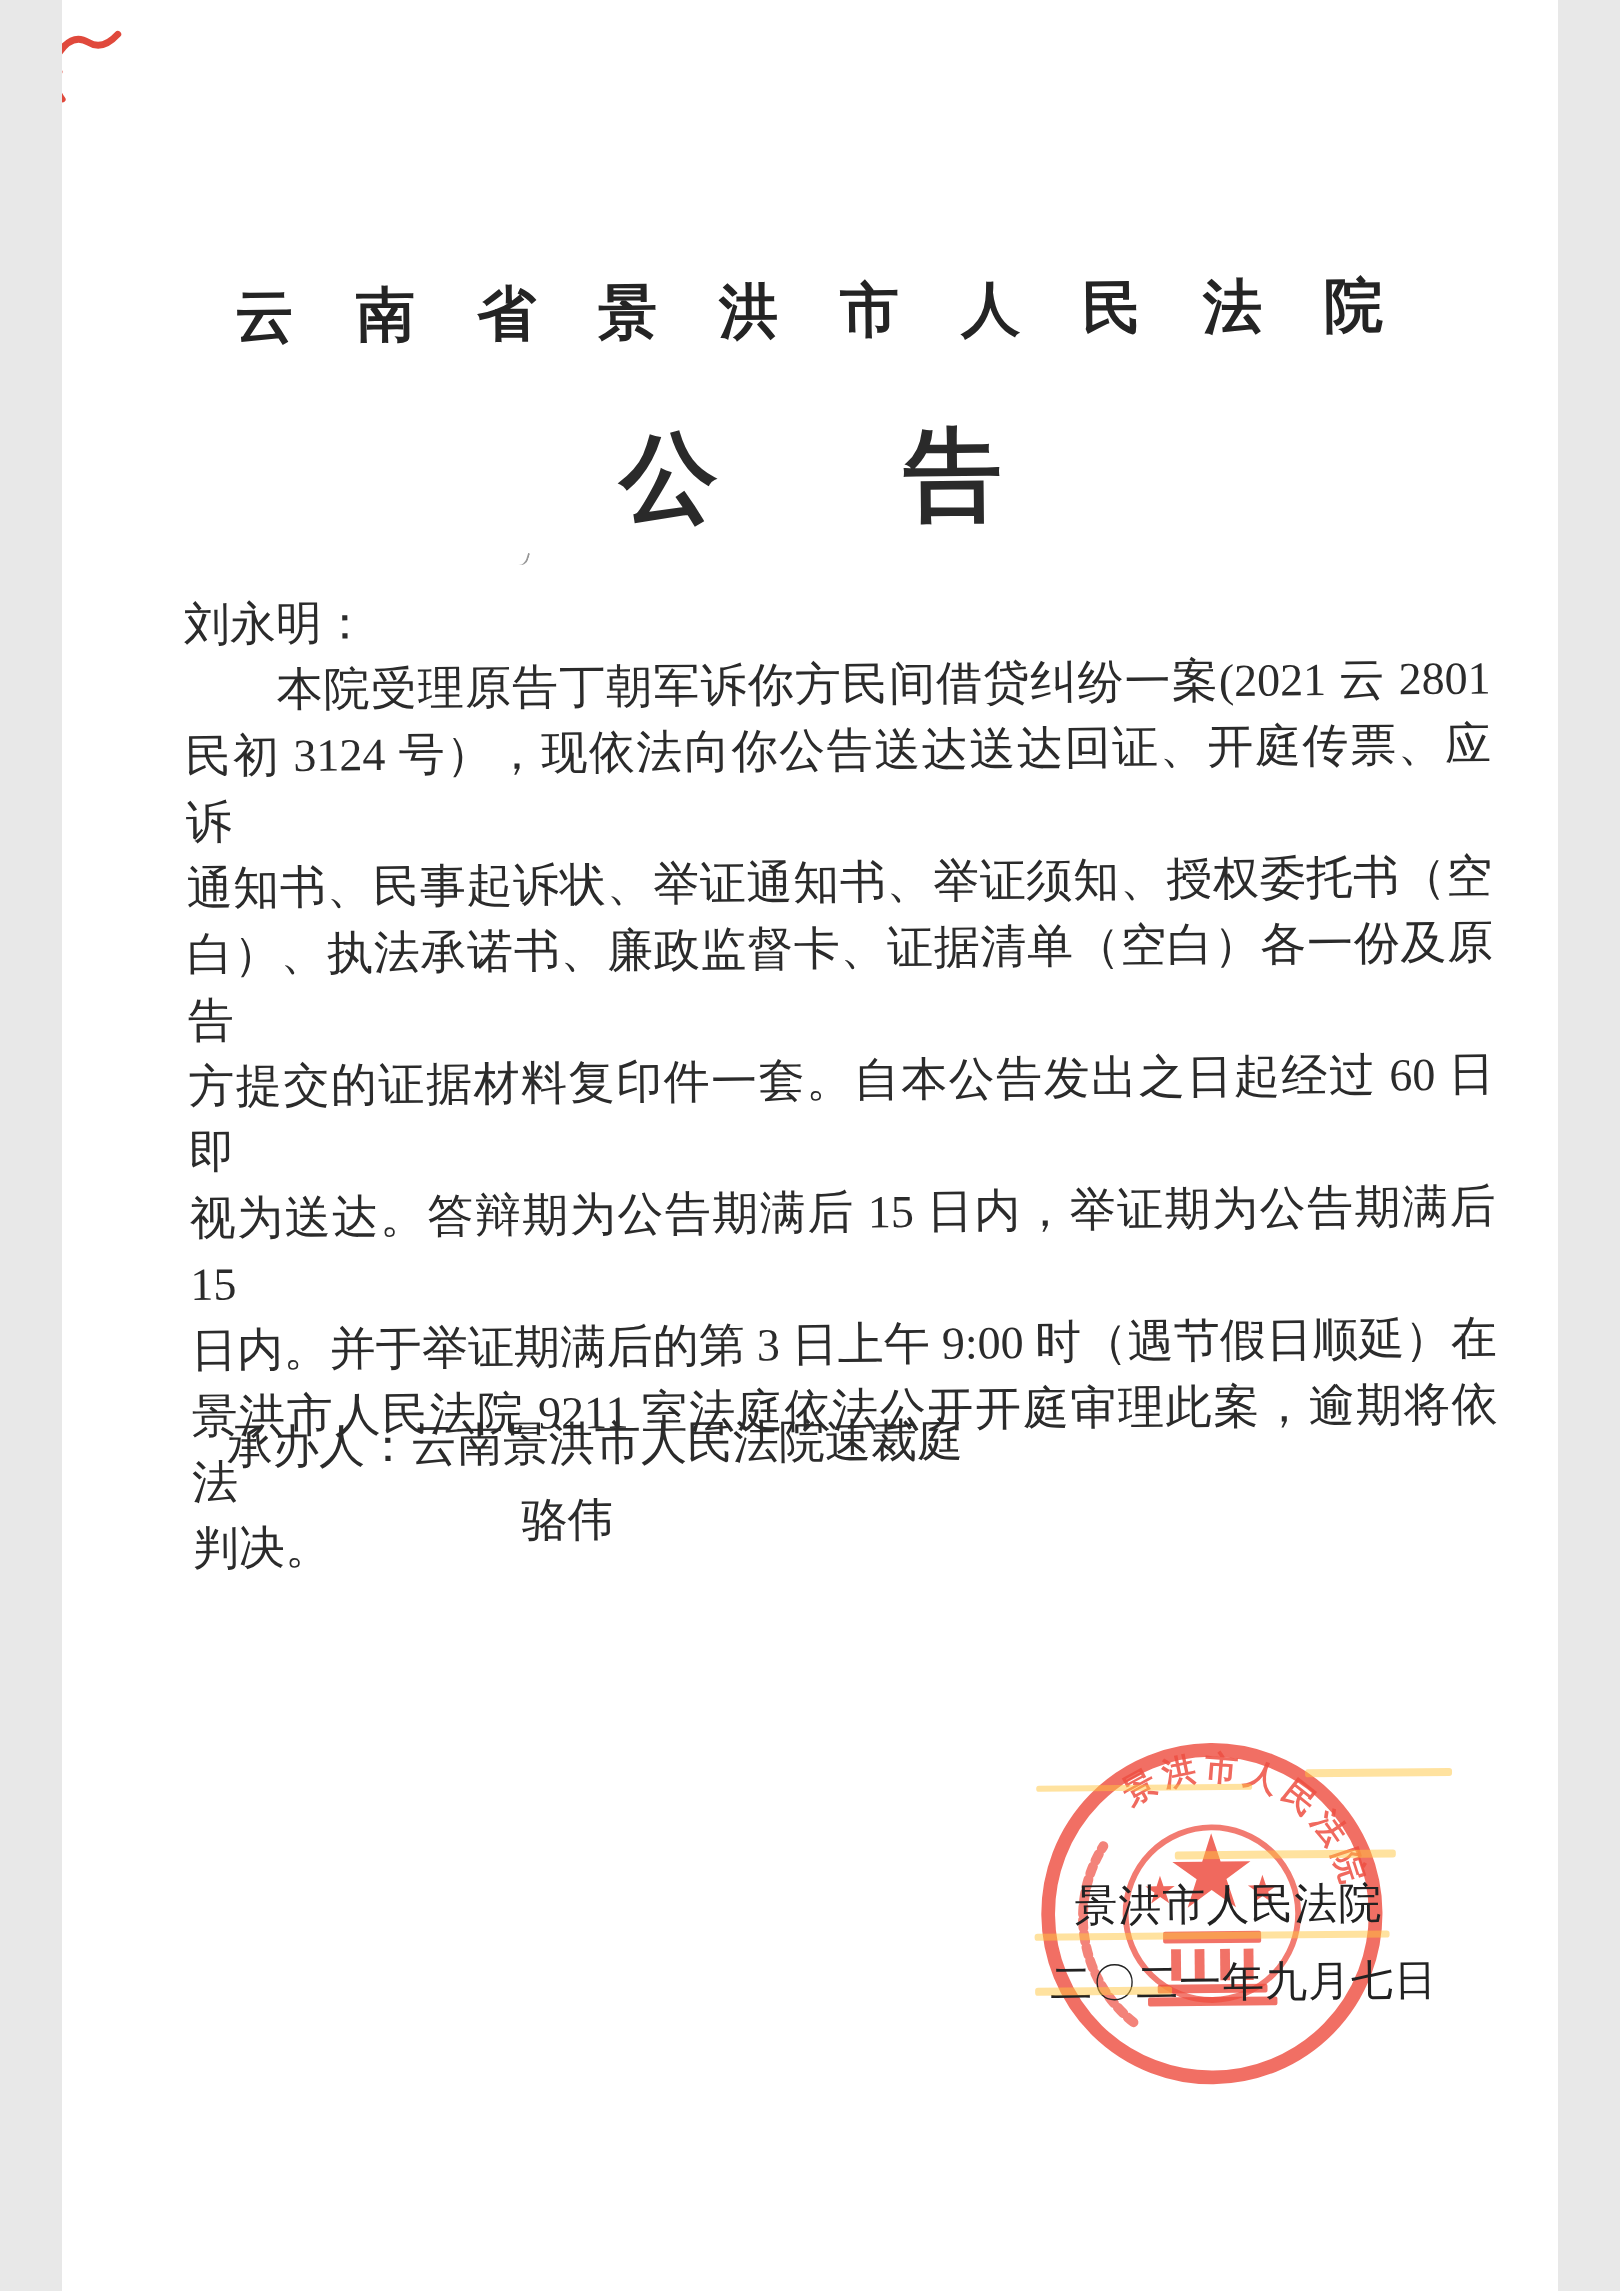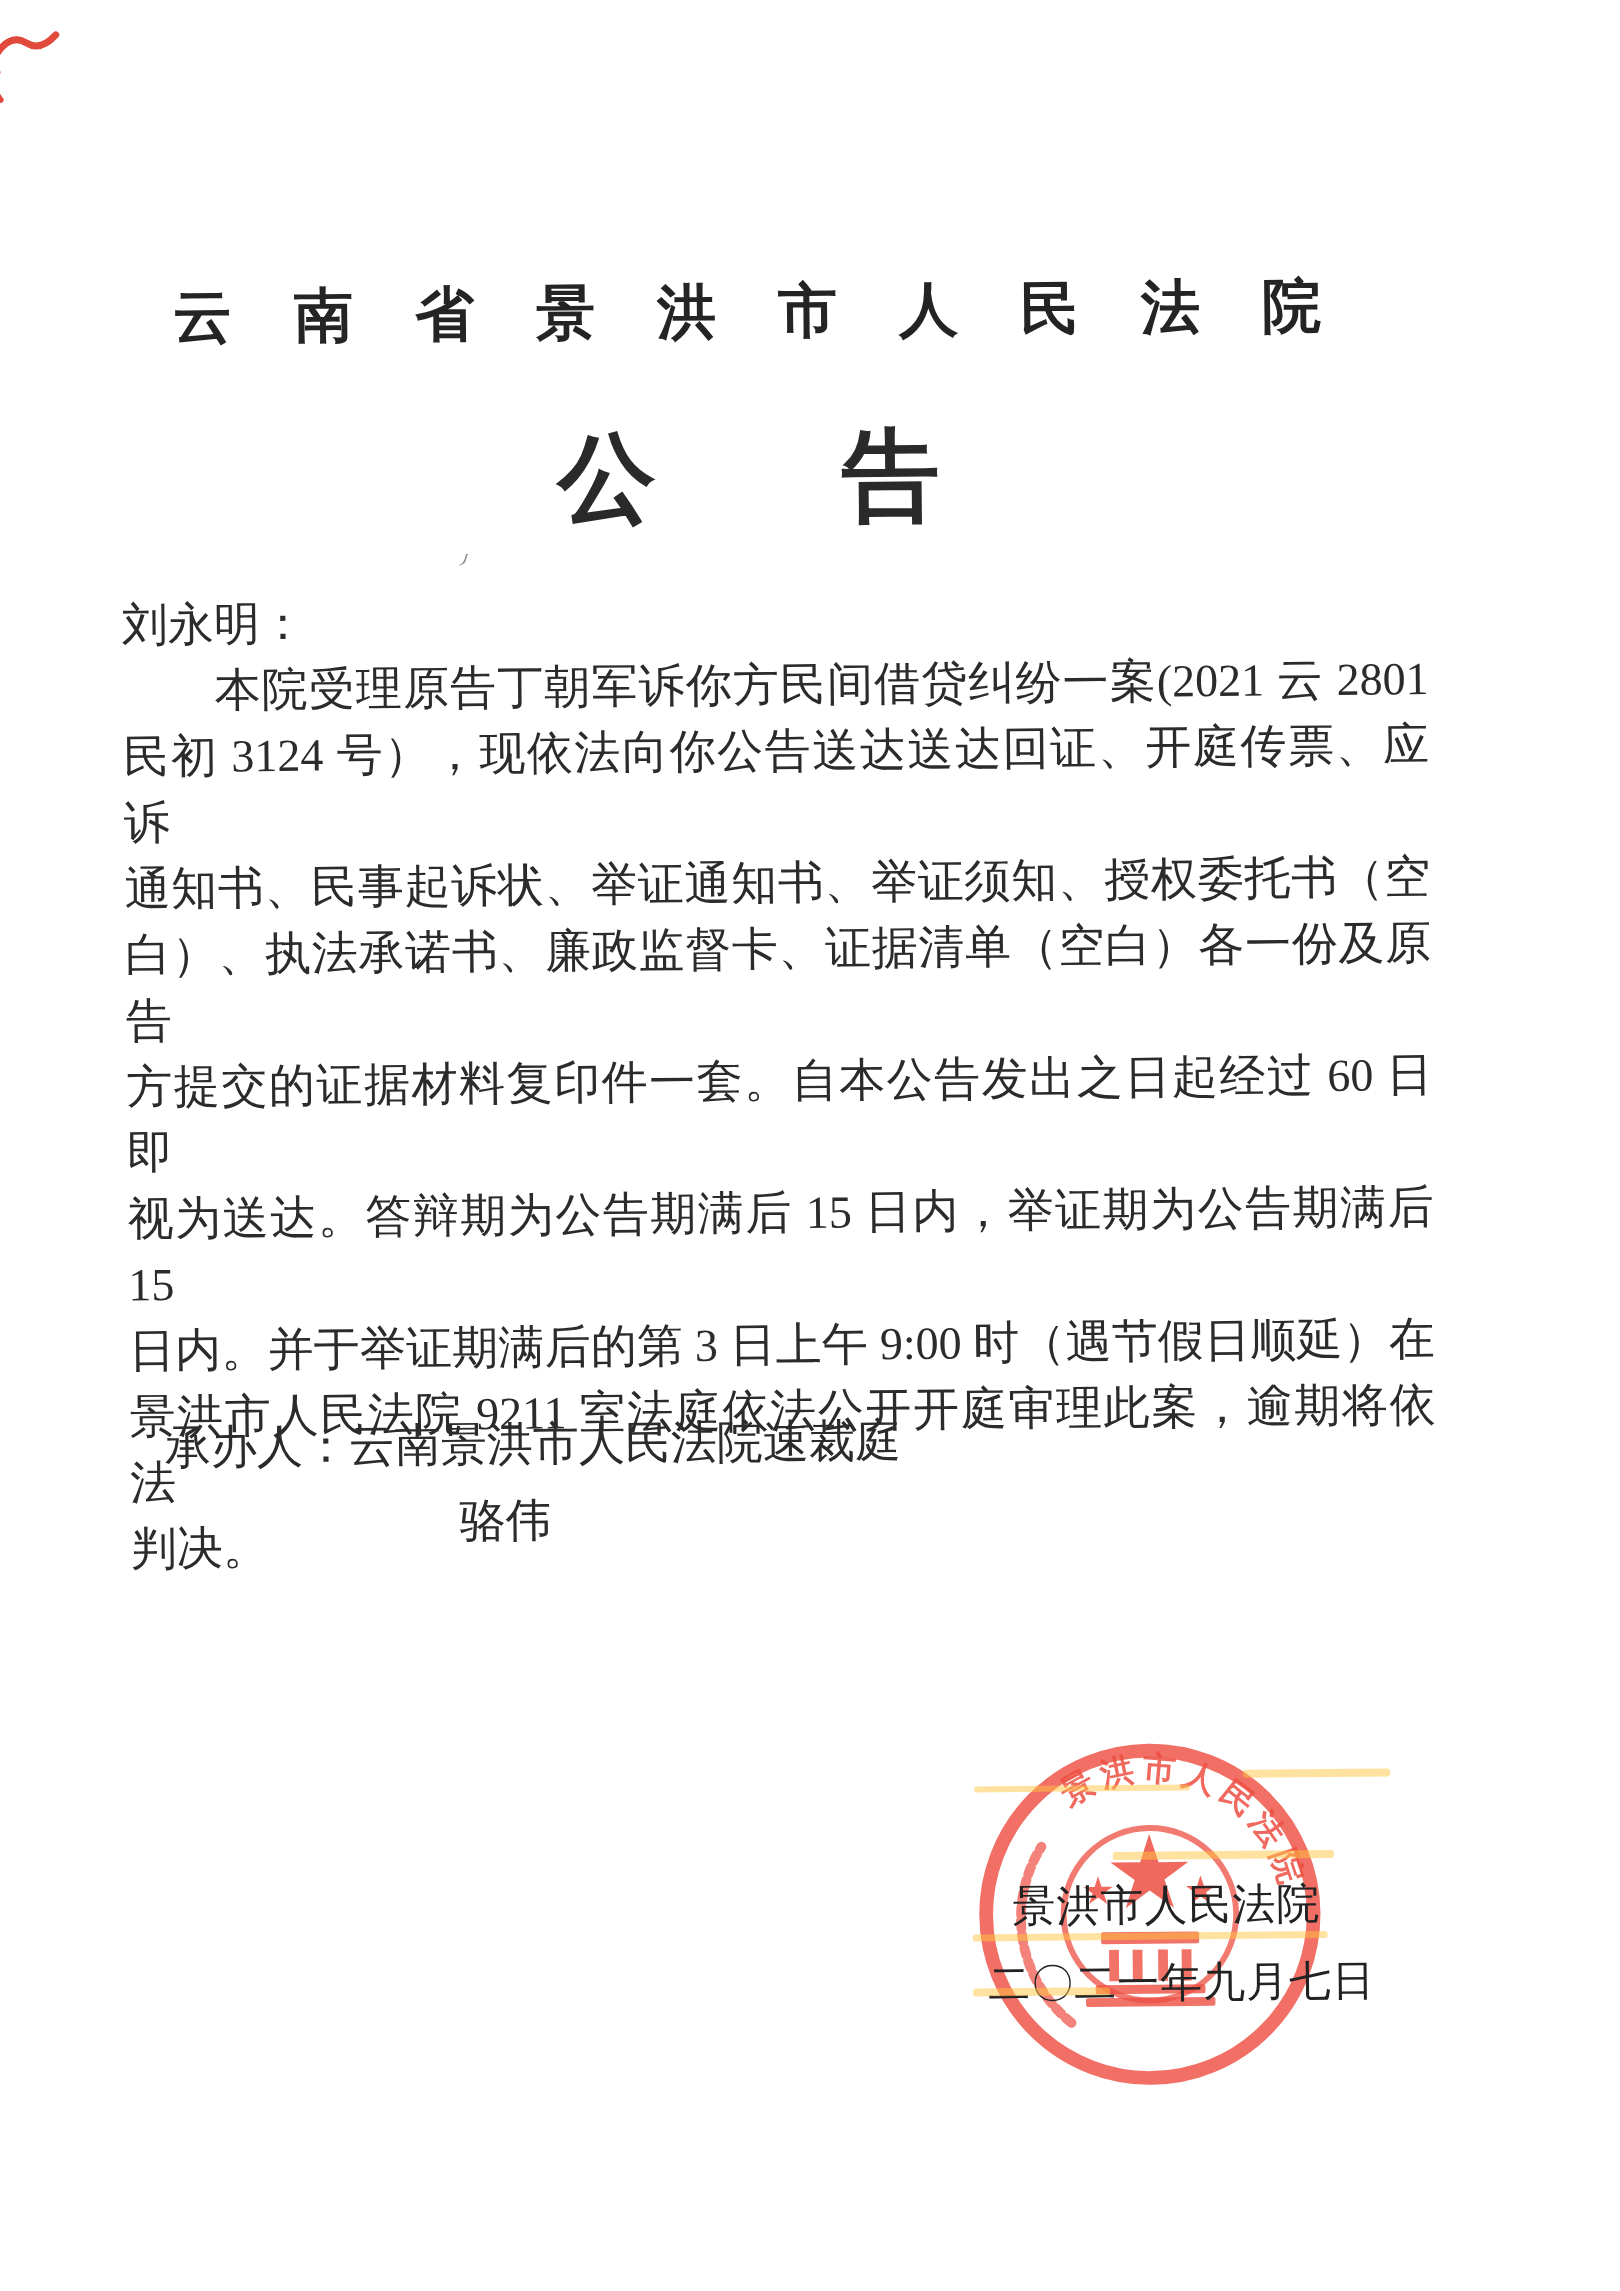--- a/index.html
+++ b/index.html
@@ -2,21 +2,21 @@
 <html><head>
 <meta charset="utf-8">
 <style>
   html, body {
     margin: 0;
     padding: 0;
     background: #e8e8e8;
   }
   .page {
     position: relative;
-    width: 1620px;
+    width: 1496px;
     height: 2292px;
     margin: 0 auto;
     background: #ffffff;
     overflow: hidden;
     font-family: "Liberation Serif", "DejaVu Serif", serif;
     color: #1f1f1f;
   }
   .tilt {
     position: absolute;
     inset: 0;

